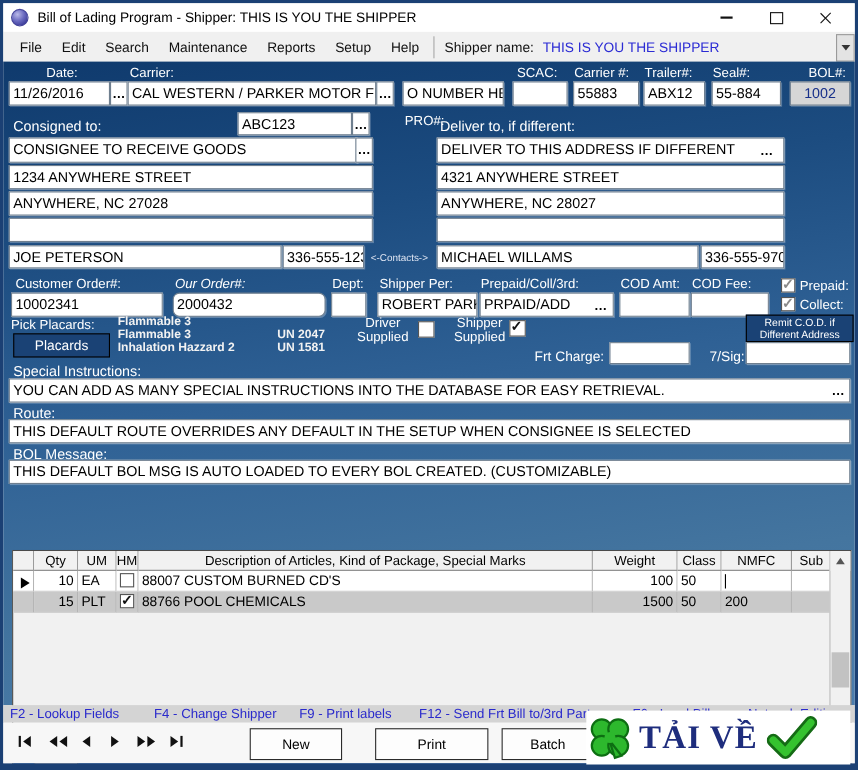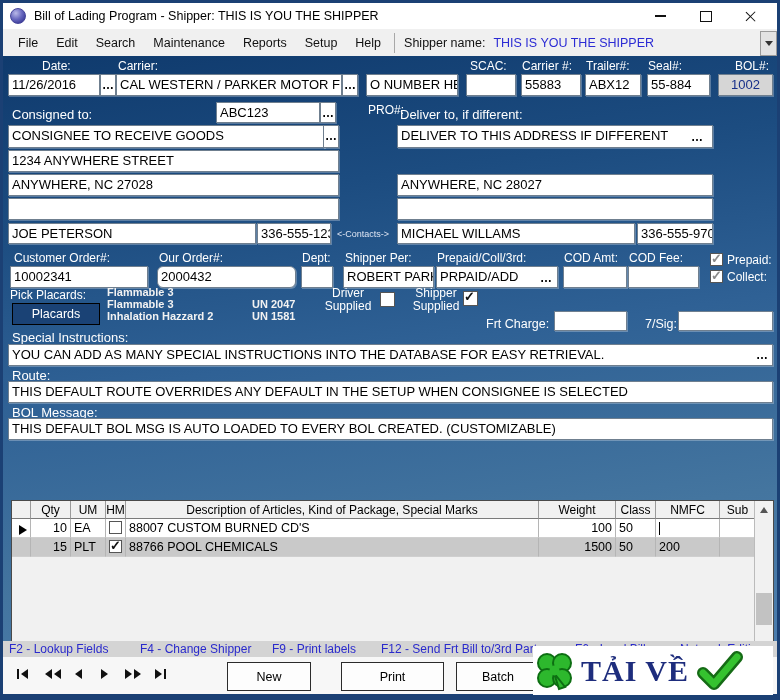--- a/index.html
+++ b/index.html
@@ -144,27 +144,28 @@
     <div class="fld" style="left:5px;top:118px;width:331px;">ANYWHERE, NC 27028</div>
     <div class="fld" style="left:5px;top:142px;width:331px;"></div>
     <div class="fld" style="left:5px;top:167px;width:248px;height:21px;">JOE PETERSON</div>
     <div class="fld" style="left:254px;top:167px;width:74px;height:21px;">336-555-1234</div>
 
     <span class="contacts-lbl" style="left:334px;top:173px;">&lt;-Contacts-&gt;</span>
 
     <span class="lbl lbl13" style="left:397px;top:51px;">Deliver to, if different:</span>
     <div class="fld" style="left:394px;top:69px;width:316px;height:23px;">DELIVER TO THIS ADDRESS IF DIFFERENT</div>
     <span class="dots-inline" style="left:688px;top:74px;">…</span>
+    <div class="fld" style="left:394px;top:94px;width:316px;">4321 ANYWHERE STREET</div>
     <div class="fld" style="left:394px;top:118px;width:316px;">ANYWHERE, NC 28027</div>
     <div class="fld" style="left:394px;top:142px;width:316px;"></div>
     <div class="fld" style="left:394px;top:167px;width:238px;height:21px;">MICHAEL WILLAMS</div>
     <div class="fld" style="left:634px;top:167px;width:76px;height:21px;">336-555-9700</div>
 
     <span class="lbl" style="left:11px;top:195px;">Customer Order#:</span>
-    <span class="lbl" style="left:156px;top:195px;">Our Order#:</span>
+    <span class="lbl" style="left:156px;top:195px;font-style:italic;">Our Order#:</span>
     <span class="lbl" style="left:299px;top:195px;">Dept:</span>
     <span class="lbl" style="left:342px;top:195px;">Shipper Per:</span>
     <span class="lbl" style="left:434px;top:195px;">Prepaid/Coll/3rd:</span>
     <span class="lbl" style="left:561px;top:195px;">COD Amt:</span>
     <span class="lbl" style="left:626px;top:195px;">COD Fee:</span>
     <div class="fld" style="left:7px;top:210px;width:138px;">10002341</div>
     <div class="fld" style="left:154px;top:210px;width:139px;border-radius:6px;">2000432</div>
     <div class="fld" style="left:298px;top:210px;width:32px;"></div>
     <div class="fld" style="left:340px;top:210px;width:91px;">ROBERT PARKE</div>
     <div class="fld" style="left:433px;top:210px;width:122px;">PRPAID/ADD</div>
@@ -182,20 +183,24 @@
     <span class="placard-line" style="left:104px;top:242px;">Flammable 3</span>
     <span class="placard-line" style="left:104px;top:254px;">Inhalation Hazzard 2</span>
     <span class="placard-line" style="left:249px;top:242px;">UN 2047</span>
     <span class="placard-line" style="left:249px;top:254px;">UN 1581</span>
     <span class="lbl" style="left:315px;top:230px;width:60px;text-align:center;">Driver</span>
     <span class="lbl" style="left:315px;top:243px;width:60px;text-align:center;">Supplied</span>
     <span class="cb" style="left:377px;top:236px;width:15px;height:15px;"></span>
     <span class="lbl" style="left:403px;top:230px;width:60px;text-align:center;">Shipper</span>
     <span class="lbl" style="left:403px;top:243px;width:60px;text-align:center;">Supplied</span>
     <span class="cb checked" style="left:460px;top:235px;width:15px;height:15px;"></span>
+    <div class="navy-btn" style="left:675px;top:230px;width:98px;height:25px;font-size:9.5px;line-height:11px;">
+      <span>Remit C.O.D. if</span>
+      <span>Different Address</span>
+    </div>
     <span class="lbl" style="left:483px;top:261px;font-size:12.5px;">Frt Charge:</span>
     <div class="fld" style="left:551px;top:255px;width:73px;height:20px;"></div>
     <span class="lbl" style="left:642px;top:261px;font-size:12.5px;">7/Sig:</span>
     <div class="fld" style="left:675px;top:255px;width:95px;height:20px;"></div>
 
     <span class="lbl lbl13" style="left:9px;top:274px;">Special Instructions:</span>
     <div class="fld" style="left:5px;top:288px;width:765px;height:22px;">YOU CAN ADD AS MANY SPECIAL INSTRUCTIONS INTO THE DATABASE FOR EASY RETRIEVAL.</div>
     <span class="dots-inline" style="left:753px;top:292px;">…</span>
     <span class="lbl lbl13" style="left:9px;top:312px;">Route:</span>
     <div class="fld" style="left:5px;top:325px;width:765px;height:22px;">THIS DEFAULT ROUTE OVERRIDES ANY DEFAULT IN THE SETUP WHEN CONSIGNEE IS SELECTED</div>

